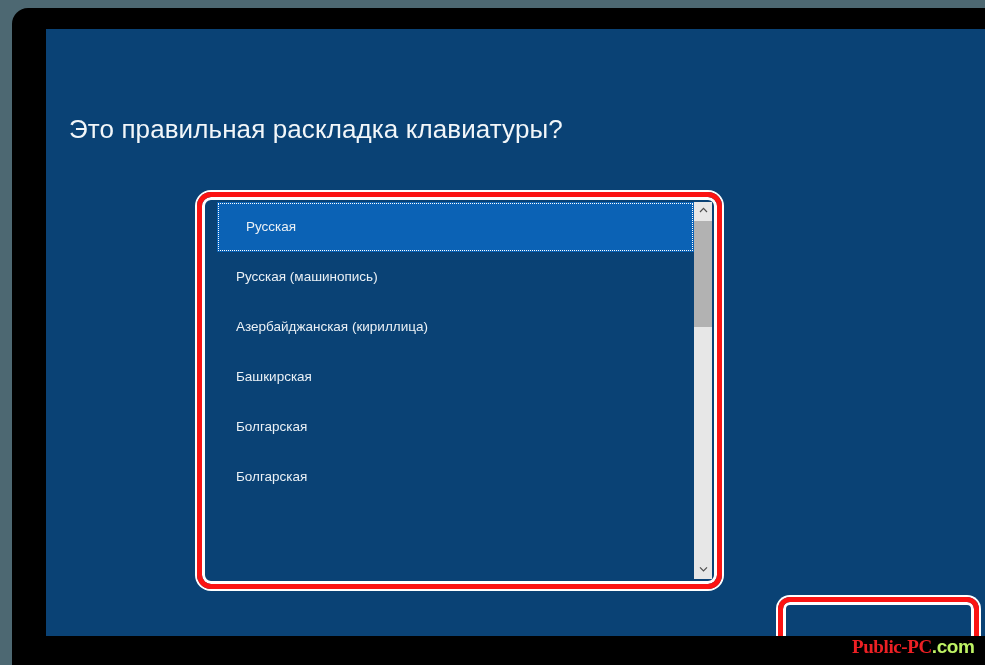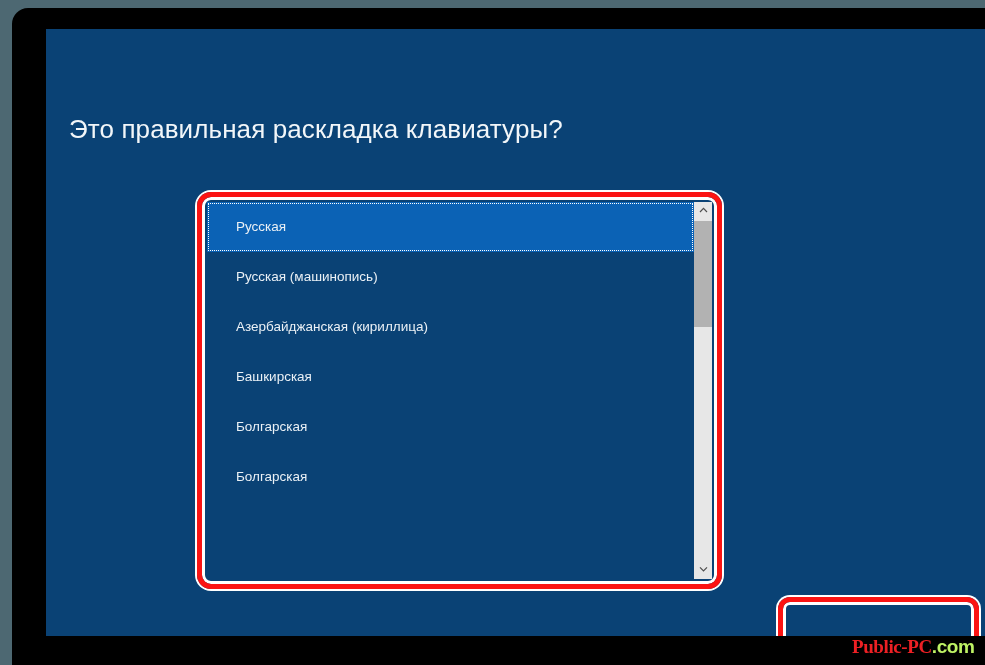--- a/index.html
+++ b/index.html
@@ -87,20 +87,21 @@
     padding-left: 29px;
     color: #eaf0f5;
     font-size: 13.5px;
     white-space: nowrap;
     box-sizing: border-box;
   }
   .list-item.selected {
     background: #0b62b5;
     outline: 1px dotted #ffffff;
     outline-offset: -2px;
+    margin-left: 10px;
   }
 
   
   #list-scrollbar {
     position: absolute;
     right: 0;
     top: 0;
     width: 18px;
     height: 377px;
     background: #e7e7e7;

